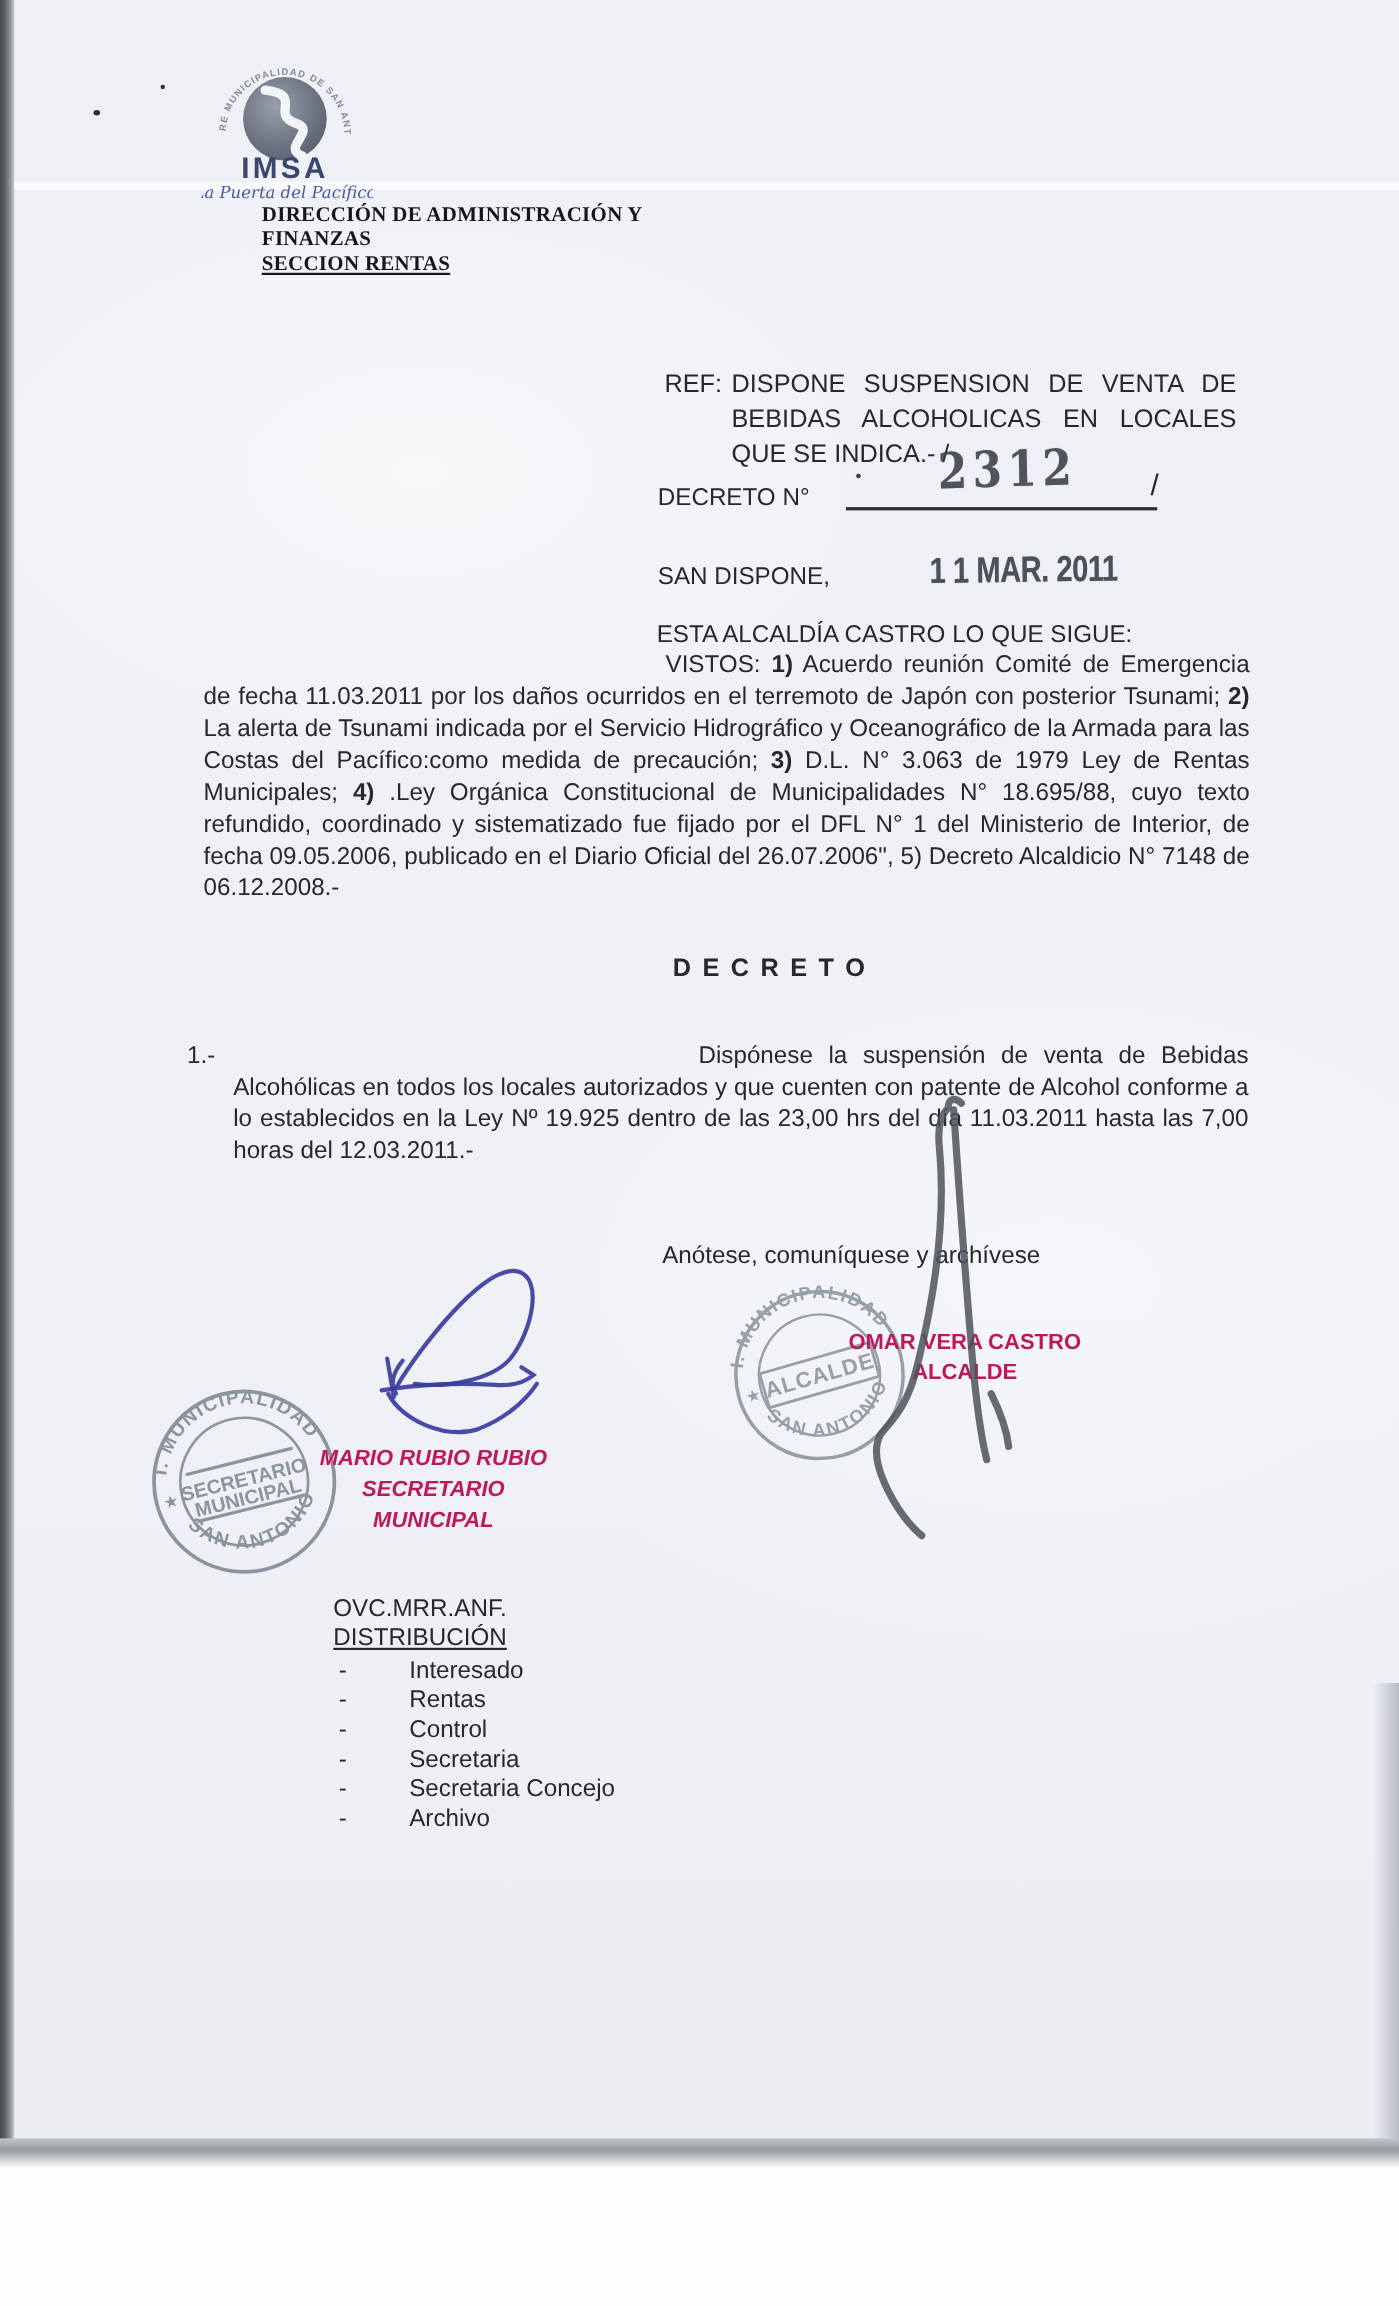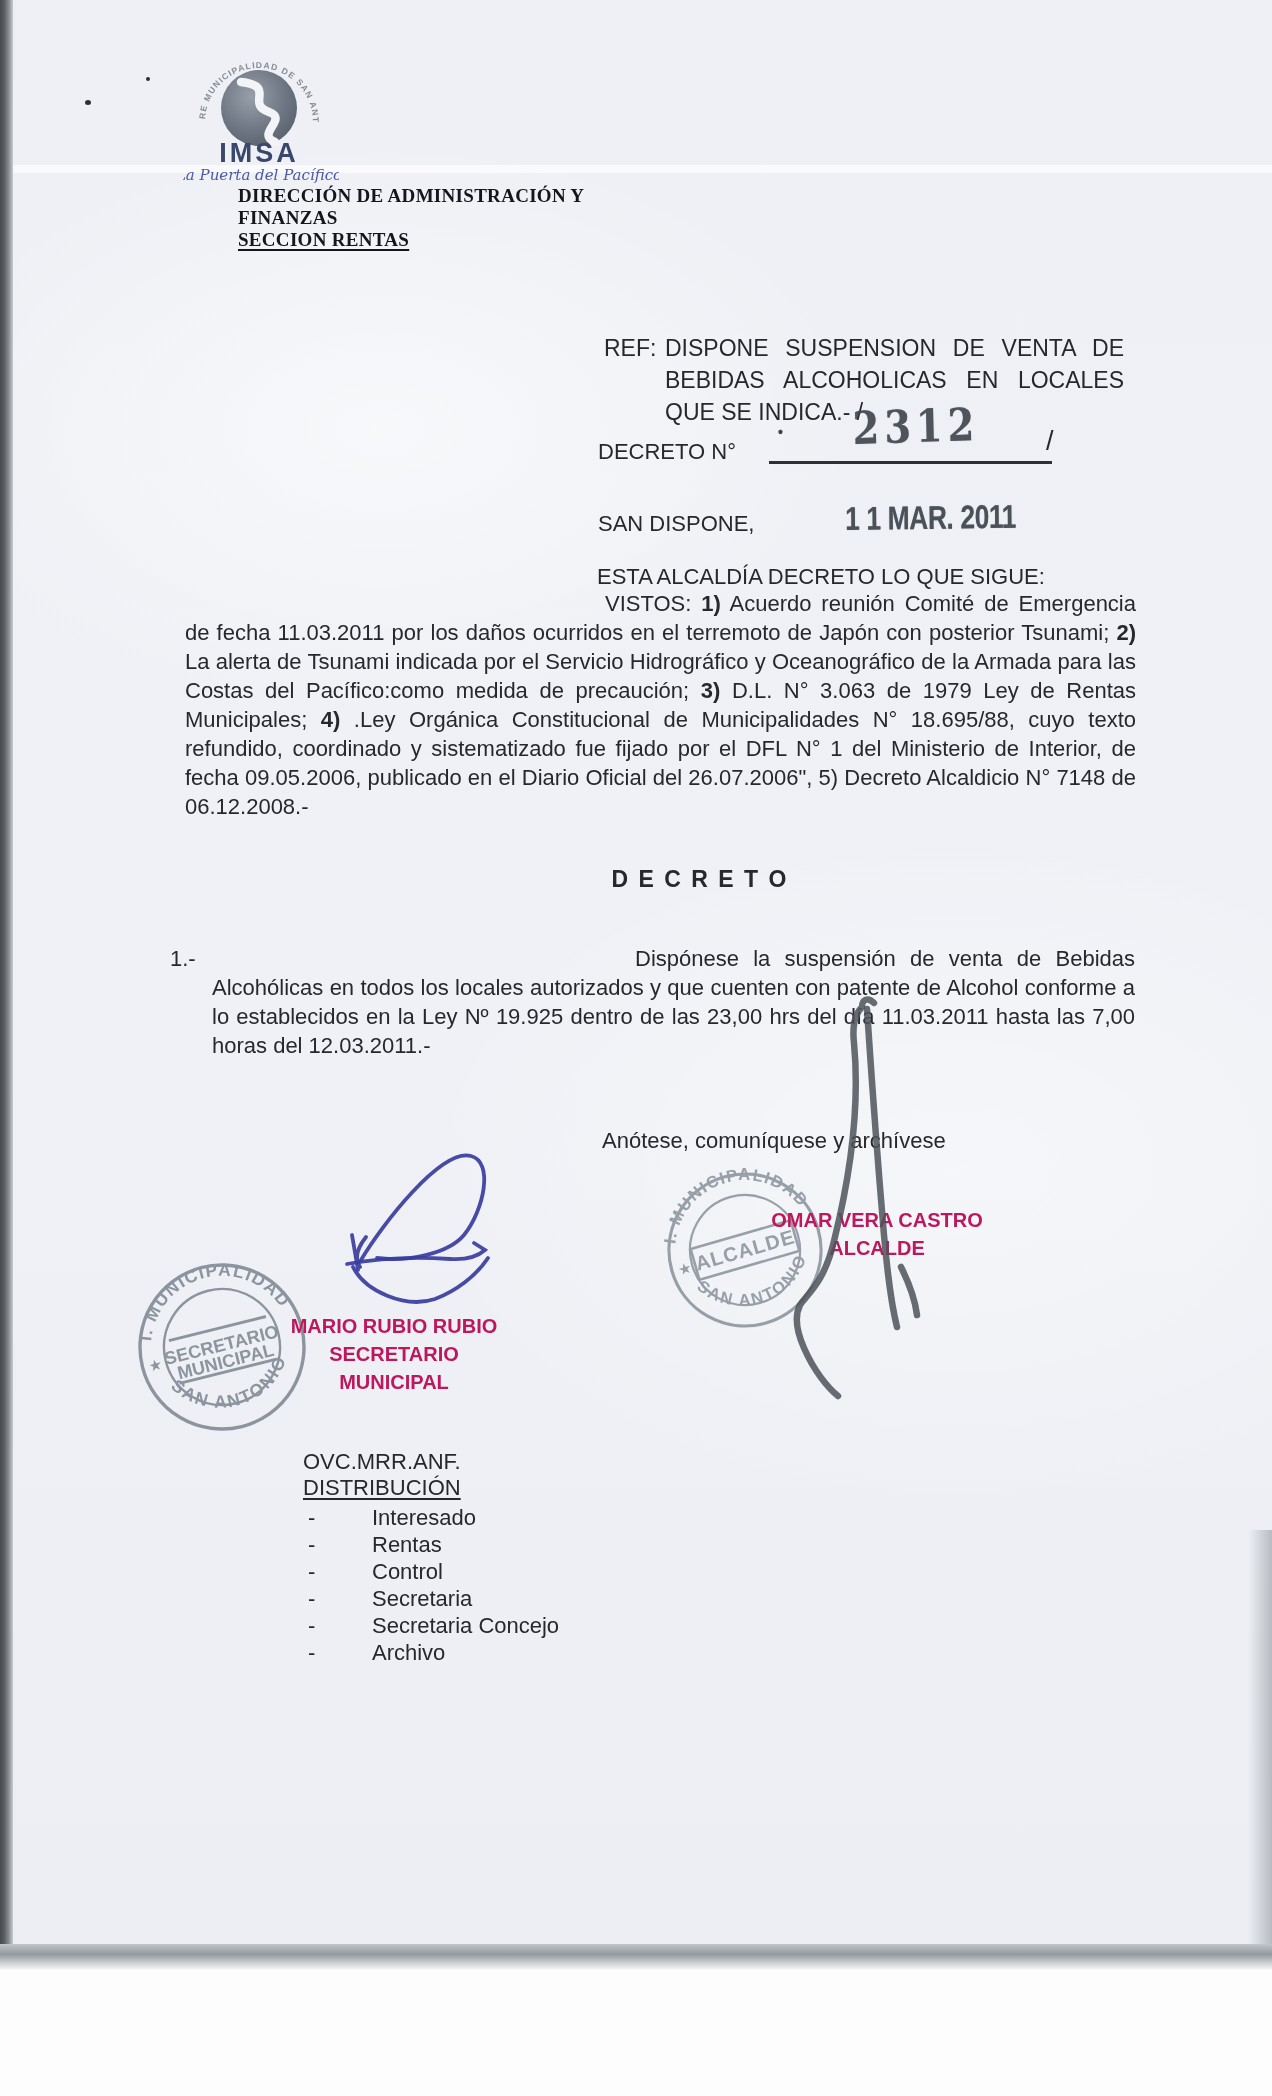--- a/index.html
+++ b/index.html
@@ -81,21 +81,21 @@
 
 <div class="abs body-text" style="left:598px;top:437px;">DECRETO N°</div>
 <div class="abs stamp-ink" style="left:778px;top:424px;font-size:14px;">•</div>
 <div class="abs stamp-ink decree-number" style="left:852px;top:402px;">2312</div>
 <div class="abs decree-underline" style="left:769px;top:461px;"></div>
 <div class="abs" style="left:1046px;top:426px;font-size:27px;">/</div>
 
 <div class="abs body-text" style="left:598px;top:509px;">SAN DISPONE,</div>
 <div class="abs stamp-ink date-stamp" style="left:845px;top:500px;">1 1 MAR. 2011</div>
 
-<div class="abs body-text" style="left:597px;top:562px;">ESTA ALCALDÍA DECRETO LO QUE SIGUE:</div>
+<div class="abs body-text" style="left:597px;top:562px;">ESTA ALCALDÍA CASTRO LO QUE SIGUE:</div>
 
 <div class="abs body-text para" style="left:185px;top:589px;width:951px;text-indent:420px;"><span>VISTOS: </span><b>1)</b><span> Acuerdo reunión Comité de Emergencia de fecha 11.03.2011 por los daños ocurridos en el terremoto de Japón con posterior Tsunami; </span><b>2)</b><span> La alerta de Tsunami indicada por el Servicio Hidrográfico y Oceanográfico de la Armada  para las Costas del Pacífico:como medida de precaución; </span><b>3)</b><span>   D.L. N° 3.063 de 1979 Ley de Rentas Municipales; </span><b>4)</b><span> .Ley Orgánica Constitucional de  Municipalidades N° 18.695/88, cuyo texto refundido, coordinado y sistematizado fue fijado por el DFL N° 1 del Ministerio de Interior, de fecha 09.05.2006, publicado en el Diario Oficial del 26.07.2006", 5) Decreto Alcaldicio N° 7148 de  06.12.2008.-</span></div>
 
 <div class="abs" style="left:560px;top:866px;width:280px;text-align:center;font-size:23px;
      font-weight:bold;letter-spacing:2px;">D E C R E T O</div>
 
 <div class="abs body-text" style="left:170px;top:944px;">1.-</div>
 <div class="abs body-text para" style="left:212px;top:944px;width:923px;text-indent:423px;">Dispónese la suspensión de venta de Bebidas Alcohólicas en todos los locales autorizados y que cuenten con patente de Alcohol conforme a lo establecidos en la Ley Nº 19.925 dentro de las 23,00 hrs del día 11.03.2011 hasta las 7,00 horas del 12.03.2011.-</div>
 
 <div class="abs body-text" style="left:602px;top:1126px;">Anótese, comuníquese y archívese</div>
@@ -152,21 +152,21 @@
       <text font-size="17.5" letter-spacing="2">
         <textPath href="#sArcBot" startOffset="50%" text-anchor="middle">SAN ANTONIO</textPath>
       </text>
       <text x="95" y="99" text-anchor="middle" font-size="18">SECRETARIO</text>
       <text x="95" y="116" text-anchor="middle" font-size="18">MUNICIPAL</text>
       <text x="26" y="101" text-anchor="middle" font-size="13">★</text>
     </g>
   </g>
 </svg>
 
-<div class="abs bold-name" style="left:283px;top:1312px;width:222px;">
+<div class="abs bold-name" style="left:283px;top:1312px;width:222px;font-style:italic;">
   <div>MARIO RUBIO RUBIO</div>
   <div>SECRETARIO MUNICIPAL</div>
 </div>
 
 <svg class="abs" style="left:335px;top:1140px;" width="175" height="175" viewBox="0 0 175 175">
   <g fill="none" stroke="#393d9e" stroke-opacity=".92" stroke-width="3.8" stroke-linecap="round">
     <path d="M 26,120 C 46,86 106,8 136,16 C 159,22 149,70 129,95 C 113,114 72,122 42,118"></path>
     <path d="M 12,124 C 45,118 85,117 115,119 C 130,120 142,117 150,110 L 139,103"></path>
     <path d="M 18,127 C 30,151 70,169 100,159 C 121,151 141,136 153,118"></path>
     <path d="M 17,95 L 23,130 M 31,97 C 23,107 19,118 25,127"></path>

